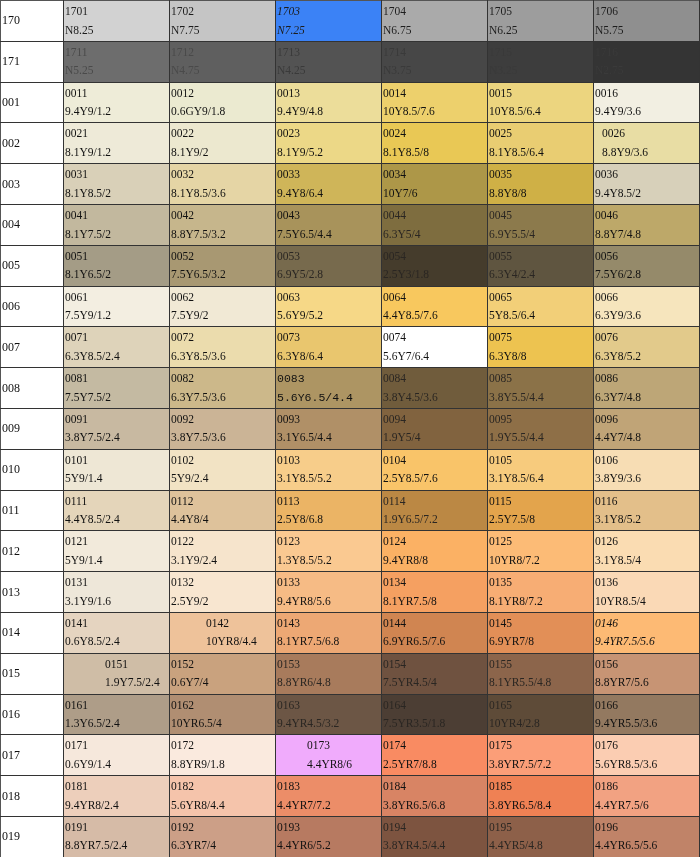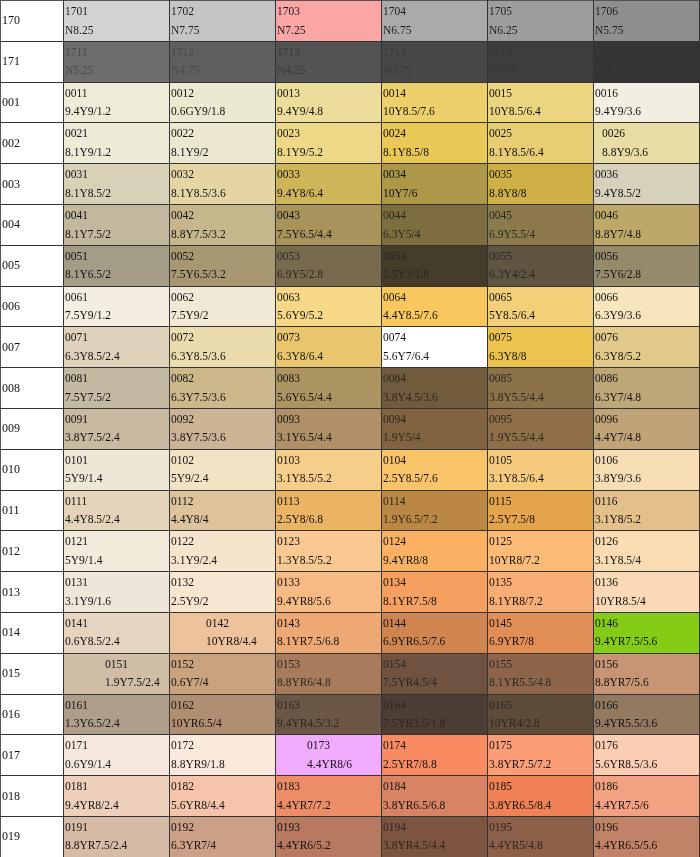--- a/index.html
+++ b/index.html
@@ -95,21 +95,21 @@
       <tr>
         <td class="rowlabel">170</td>
         <td class="swatch grayhead" style="background-color: rgb(210, 210, 210);">
           <span class="cell-id">1701</span>
           <span class="cell-notation">N8.25</span>
         </td>
         <td class="swatch grayhead" style="background-color: rgb(197, 197, 197);">
           <span class="cell-id">1702</span>
           <span class="cell-notation">N7.75</span>
         </td>
-        <td class="swatch grayhead" style="background-color: #fca5a5;">
+        <td class="swatch grayhead" style="background-color: #3b82f6; font-style: italic;">
           <span class="cell-id">1703</span>
           <span class="cell-notation">N7.25</span>
         </td>
         <td class="swatch grayhead" style="background-color: rgb(170, 170, 170);">
           <span class="cell-id">1704</span>
           <span class="cell-notation">N6.75</span>
         </td>
         <td class="swatch grayhead" style="background-color: rgb(157, 157, 157); font-family: Liberation Serif, serif;">
           <span class="cell-id">1705</span>
           <span class="cell-notation">N6.25</span>
@@ -338,21 +338,21 @@
       <tr>
         <td class="rowlabel">008</td>
         <td class="swatch light" style="background-color: rgb(196, 186, 162);">
           <span class="cell-id">0081</span>
           <span class="cell-notation">7.5Y7.5/2</span>
         </td>
         <td class="swatch light" style="background-color: rgb(204, 184, 138);">
           <span class="cell-id">0082</span>
           <span class="cell-notation">6.3Y7.5/3.6</span>
         </td>
-        <td class="swatch light" style="background-color: rgb(173, 149, 99);">
+        <td class="swatch light" style="background-color: rgb(173, 149, 99); font-family: Liberation Mono, monospace;">
           <span class="cell-id">0083</span>
           <span class="cell-notation">5.6Y6.5/4.4</span>
         </td>
         <td class="swatch dark" style="background-color: rgb(112, 92, 60);">
           <span class="cell-id">0084</span>
           <span class="cell-notation">3.8Y4.5/3.6</span>
         </td>
         <td class="swatch dark" style="background-color: rgb(139, 114, 72);">
           <span class="cell-id">0085</span>
           <span class="cell-notation">3.8Y5.5/4.4</span>
@@ -512,21 +512,21 @@
           <span class="cell-notation">8.1YR7.5/6.8</span>
         </td>
         <td class="swatch light" style="background-color: rgb(208, 133, 81);">
           <span class="cell-id">0144</span>
           <span class="cell-notation">6.9YR6.5/7.6</span>
         </td>
         <td class="swatch light" style="background-color: rgb(226, 143, 87);">
           <span class="cell-id">0145</span>
           <span class="cell-notation">6.9YR7/8</span>
         </td>
-        <td class="swatch light" style="background-color: #84cc16;">
+        <td class="swatch light" style="background-color: #fdba74; font-style: italic;">
           <span class="cell-id">0146</span>
           <span class="cell-notation">9.4YR7.5/5.6</span>
         </td>
       </tr>
       <tr>
         <td class="rowlabel">015</td>
         <td class="swatch light" style="background-color: rgb(207, 189, 166); padding-left: 41px;">
           <span class="cell-id">0151</span>
           <span class="cell-notation">1.9Y7.5/2.4</span>
         </td>

